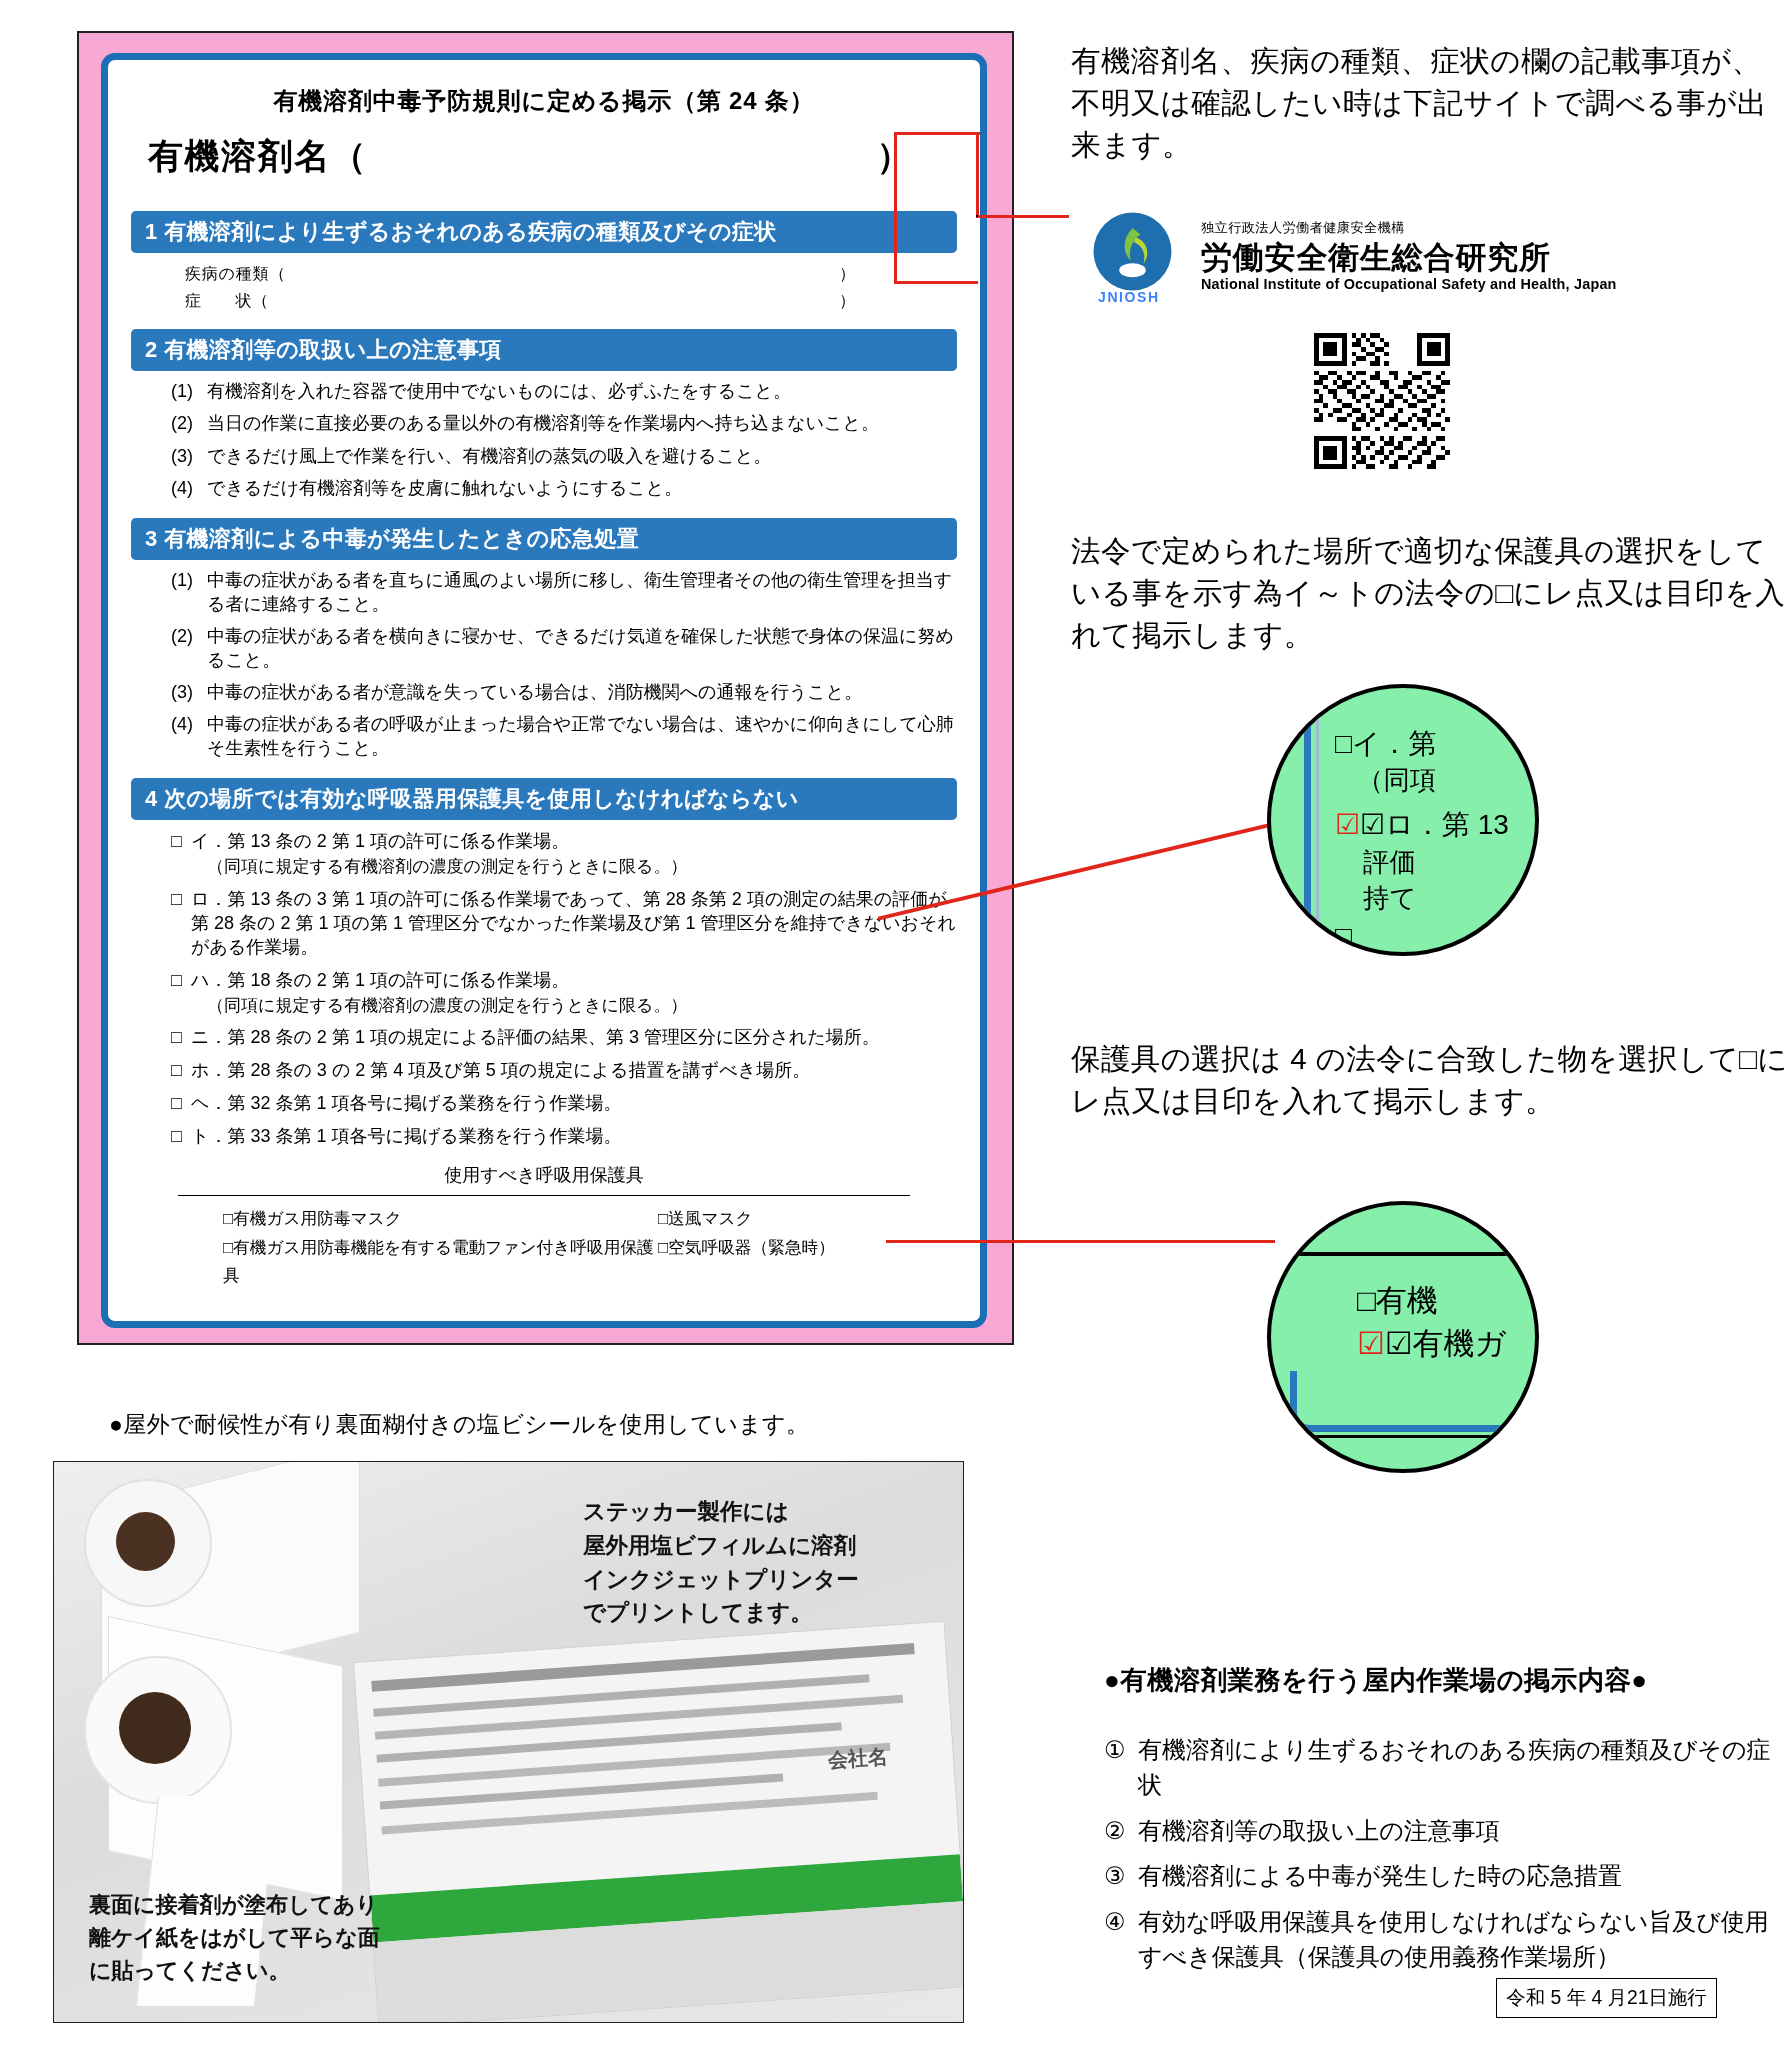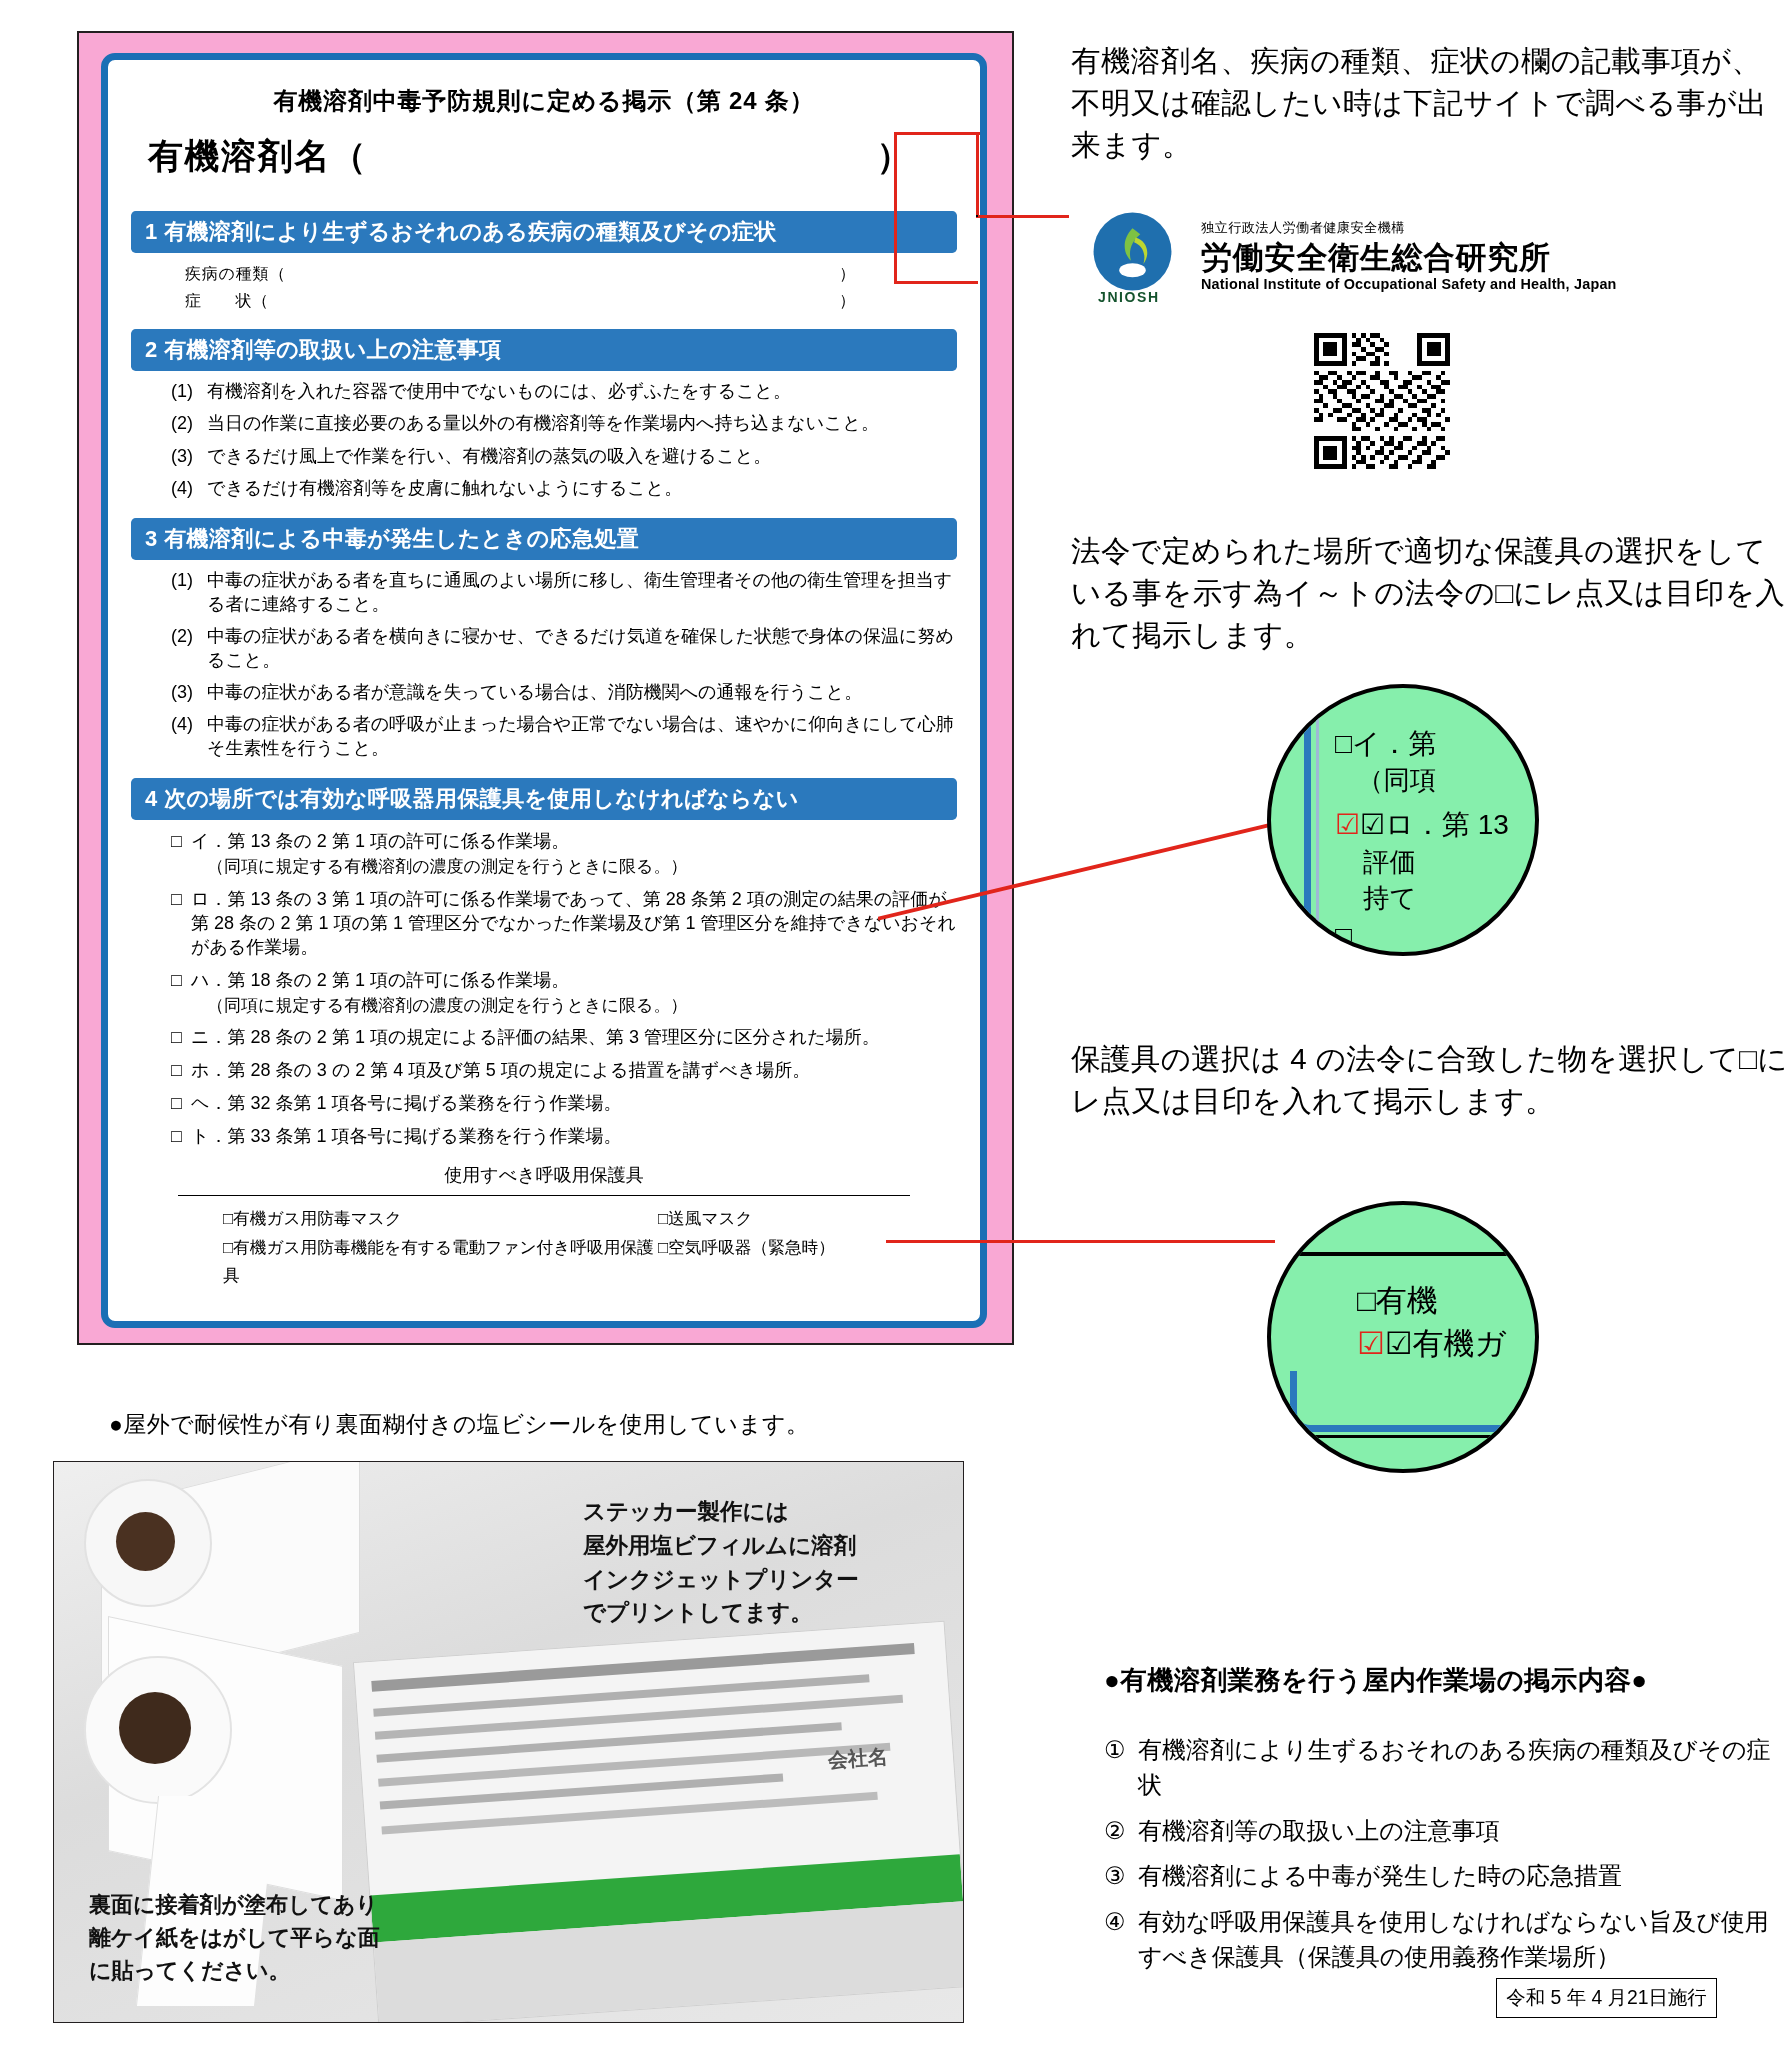--- a/index.html
+++ b/index.html
@@ -56,21 +56,21 @@
   #rt1{left:1071px;top:40px;width:715px;}
   #rt2{left:1071px;top:530px;width:723px;}
   #rt3{left:1071px;top:1038px;width:723px;}
 
   
   #logo-block{left:1092px;top:208px;width:645px;height:93px;}
   .jniosh-mark{position:absolute;left:0;top:3.1px;width:81px;height:81px;}
   .logo-small{position:absolute;left:1201px;top:219px;font-size:13.2px;letter-spacing:0.4px;}
   .logo-big{position:absolute;left:1201px;top:237px;font-size:31px;font-weight:bold;letter-spacing:0.8px;}
   .logo-en{position:absolute;left:1201px;top:276px;font-size:14.4px;font-weight:bold;letter-spacing:0.2px;}
-  .jniosh-text{position:absolute;left:1098px;top:289px;font-size:14px;font-weight:bold;color:#14532d;letter-spacing:1.6px;}
+  .jniosh-text{position:absolute;left:1098px;top:289px;font-size:14px;font-weight:bold;color:#3b82f6;letter-spacing:1.6px;}
 
   
   #qr{left:1314px;top:333px;width:136px;height:136px;}
 
   
   .mag{border:4.7px solid #000;border-radius:50%;background:#86efac;overflow:hidden;}
   #mag1{left:1267px;top:684px;width:264px;height:264px;}
   #mag2{left:1267px;top:1201px;width:264px;height:264px;}
   .mag-inner{position:absolute;left:0;top:0;right:0;bottom:0;}
 

